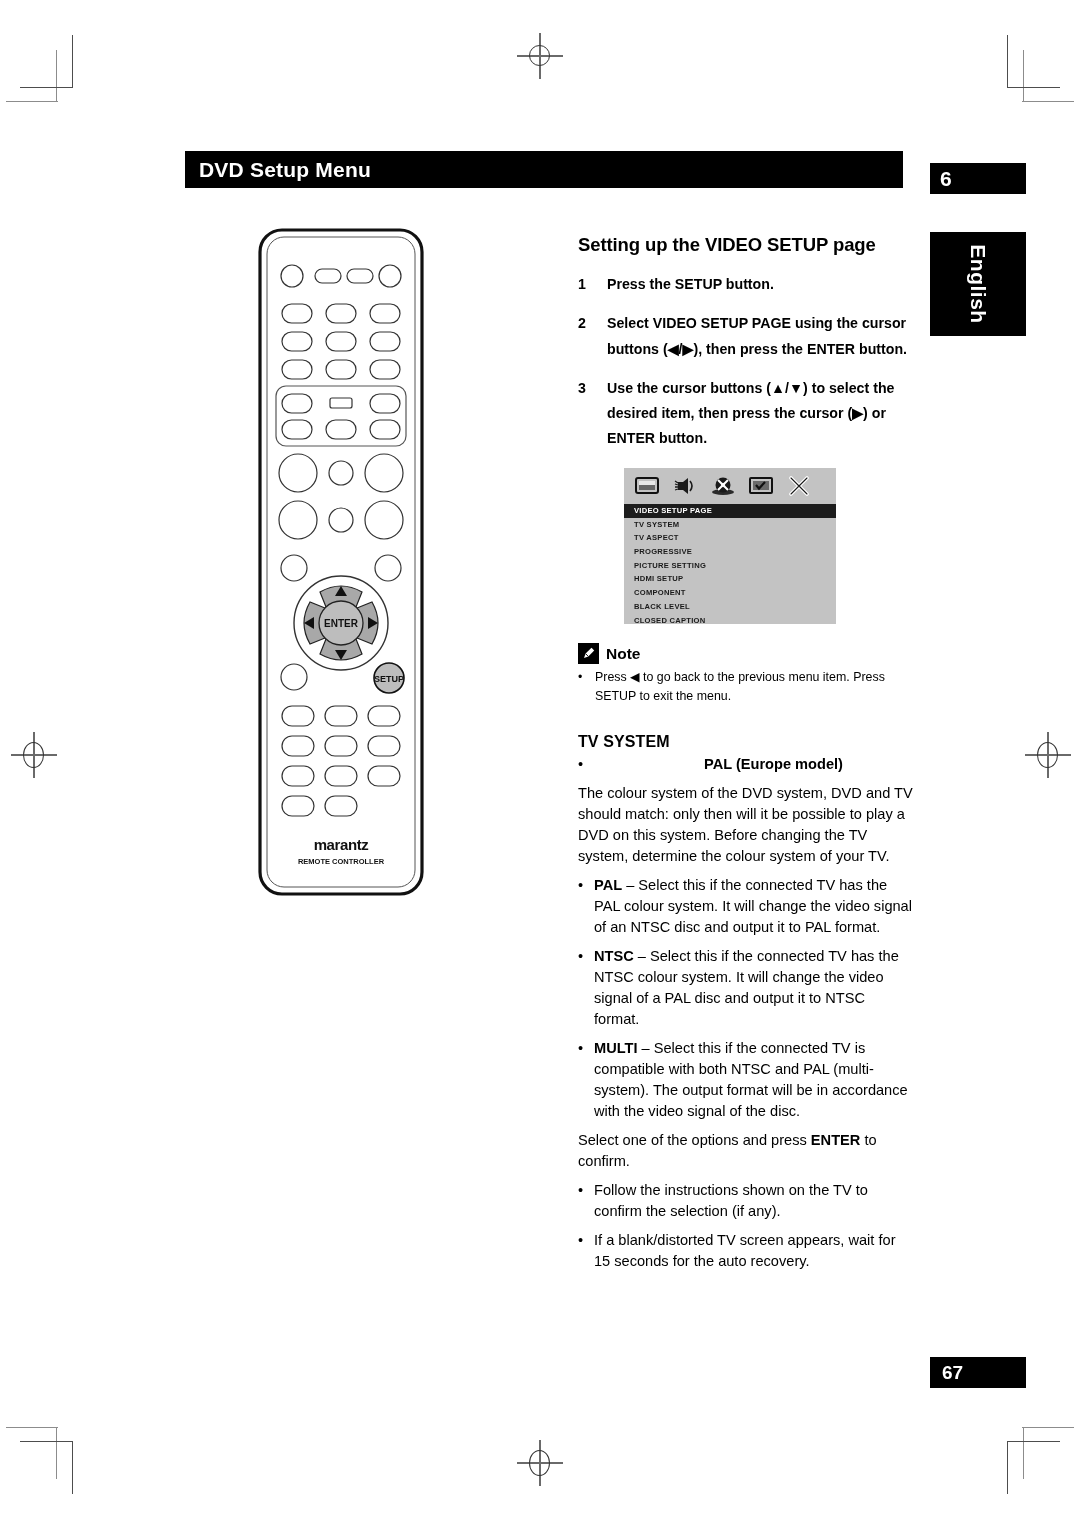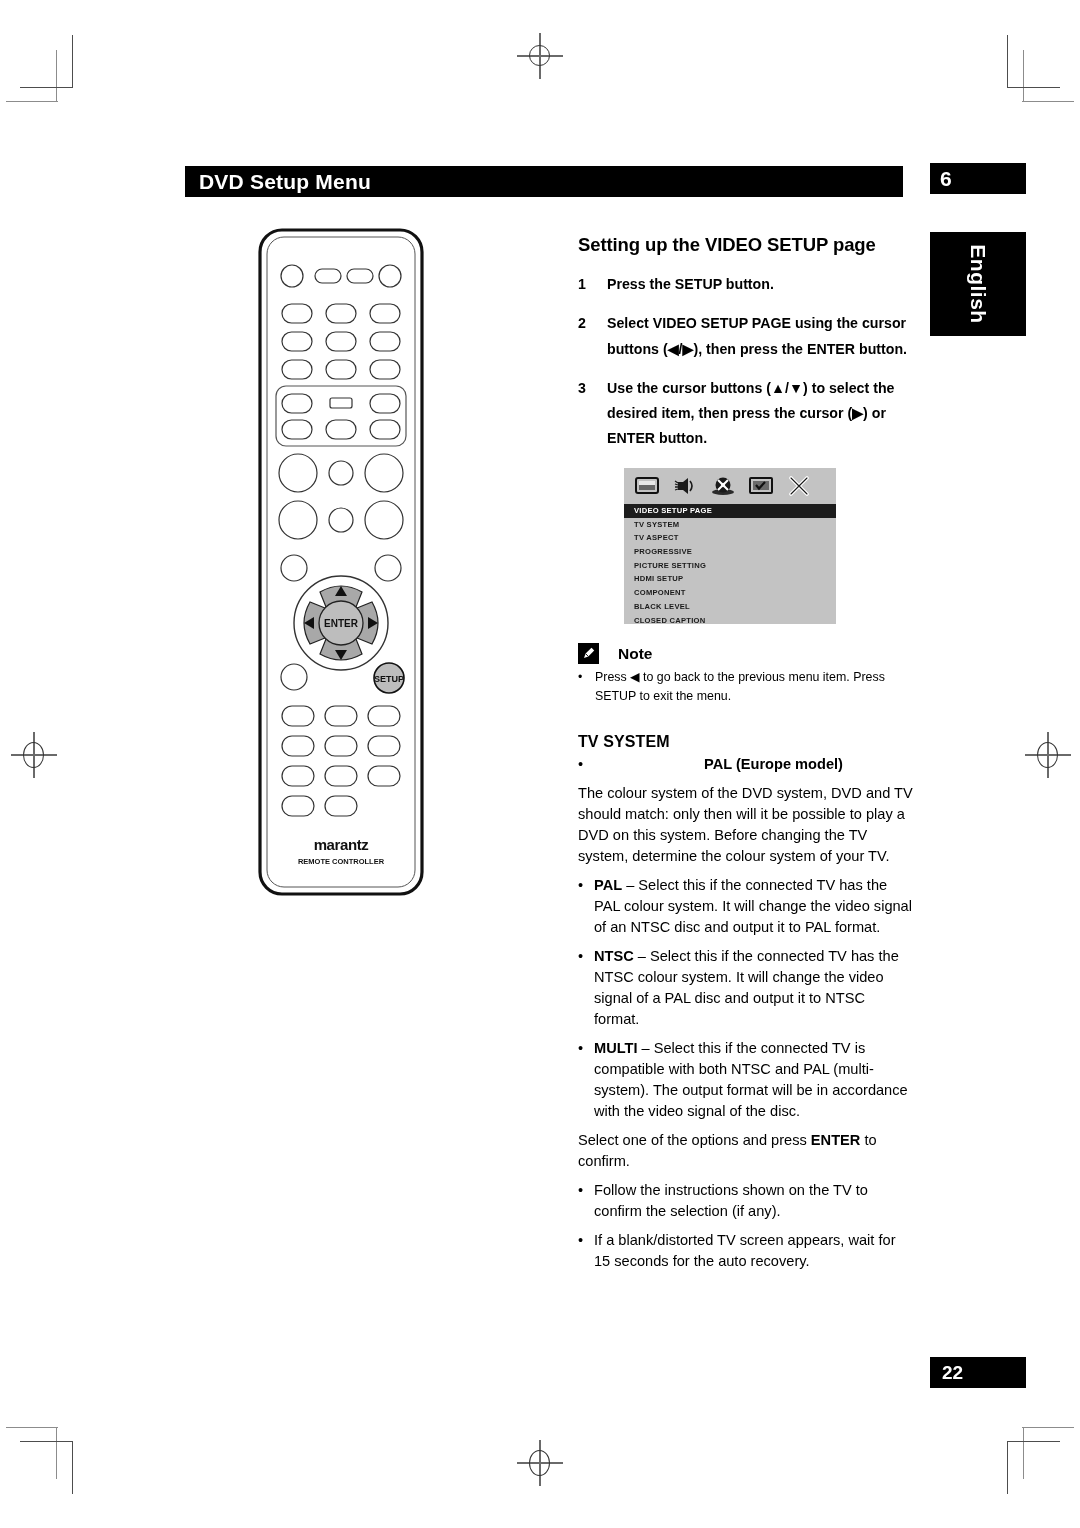--- a/index.html
+++ b/index.html
@@ -39,22 +39,22 @@
   }
   .regmark .rv {
     position: absolute; left: 22px; top: 0;
     width: 1.5px; height: 46px; background: #6a6a6a;
   }
   .regmark.vert .ring { border-radius: 50%; width: 21px; height: 26px; left: 12px; top: 10px;}
 
   
   #header-bar {
     position: absolute;
-    left: 185px; top: 166px;
-    width: 718px; height: 31px;
+    left: 185px; top: 151px;
+    width: 718px; height: 37px;
     background: #000;
     text-decoration: underline;
   }
   #header-title {
     position: absolute;
     left: 14px; top: 50%;
     transform: translateY(-50%);
     color: #fff;
     font-size: 21px;
     font-weight: bold;
@@ -150,21 +150,21 @@
     letter-spacing: .25px;
     white-space: nowrap;
   }
   .osd-item.selected {
     background: #1c1c1c;
     color: #ffffff;
   }
 
   
   #note-block { position: absolute; left: 578px; top: 643px; width: 340px; }
-  #note-head { display: flex; align-items: center; gap: 19px; margin-bottom: 4px;}
+  #note-head { display: flex; align-items: center; gap: 7px; margin-bottom: 4px;}
   #note-icon-box {
     width: 21px; height: 21px;
     background: #000;
     display: flex; align-items: center; justify-content: center;
     flex: 0 0 21px;
   }
   #note-label { font-size: 15.5px; font-weight: bold; color: #000; }
   #note-body {
     display: flex;
     font-size: 12.4px;
@@ -477,14 +477,14 @@
     <span class="btxt">Follow the instructions shown on the TV to confirm the selection (if any).</span>
   </div>
 
   <div class="bullet-row">
     <span class="dot">•</span>
     <span class="btxt">If a blank/distorted TV screen appears, wait for 15 seconds for the auto recovery.</span>
   </div>
 </div>
 
 <div id="page-number-box">
-  <span id="page-number">22</span>
+  <span id="page-number">67</span>
 </div>
 
 </body></html>

